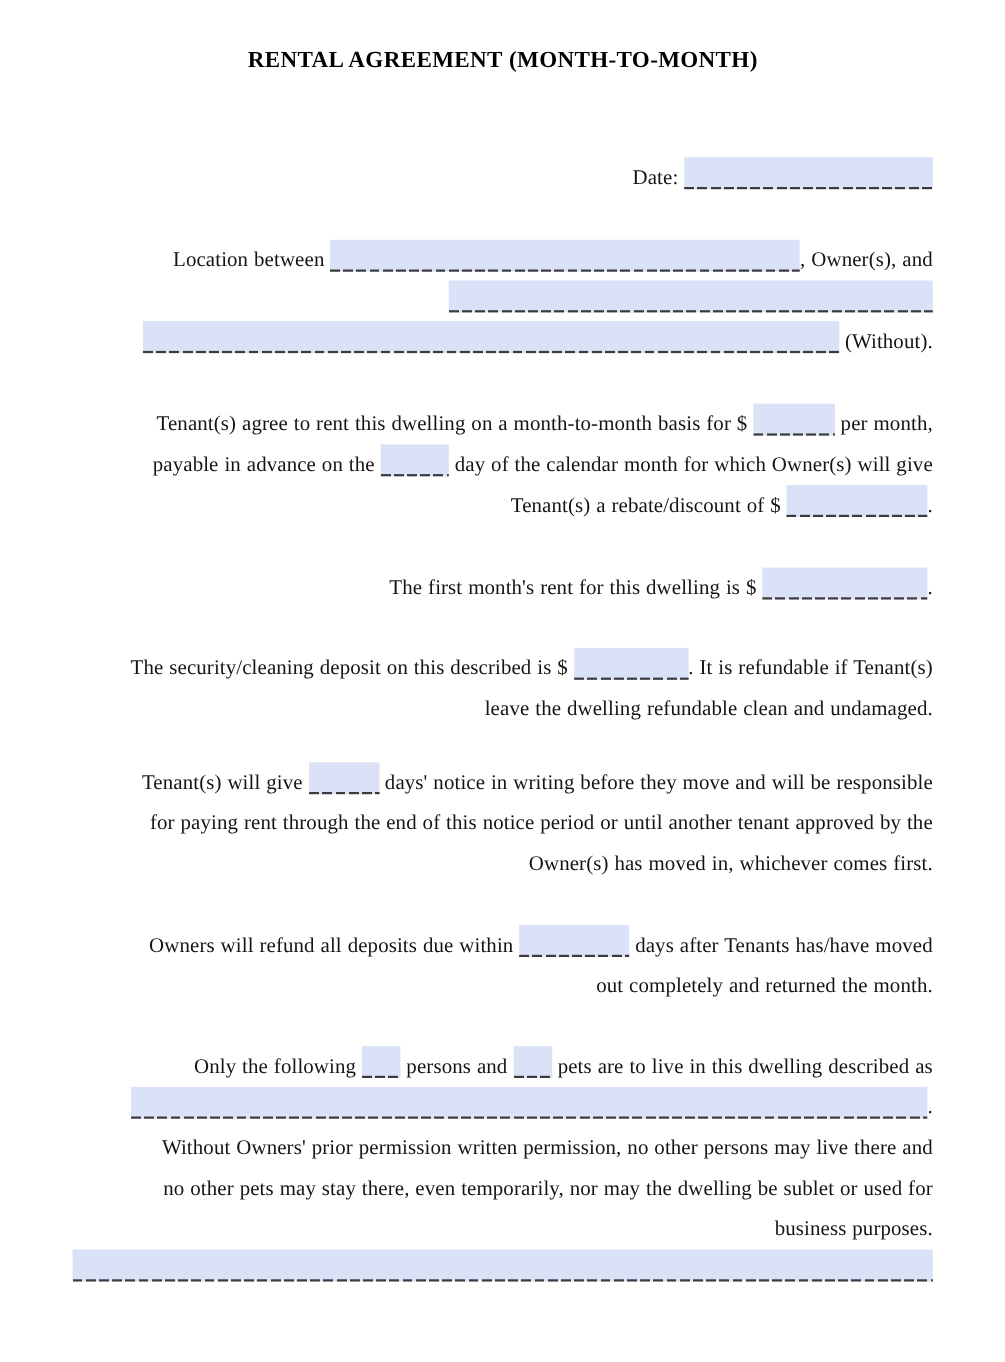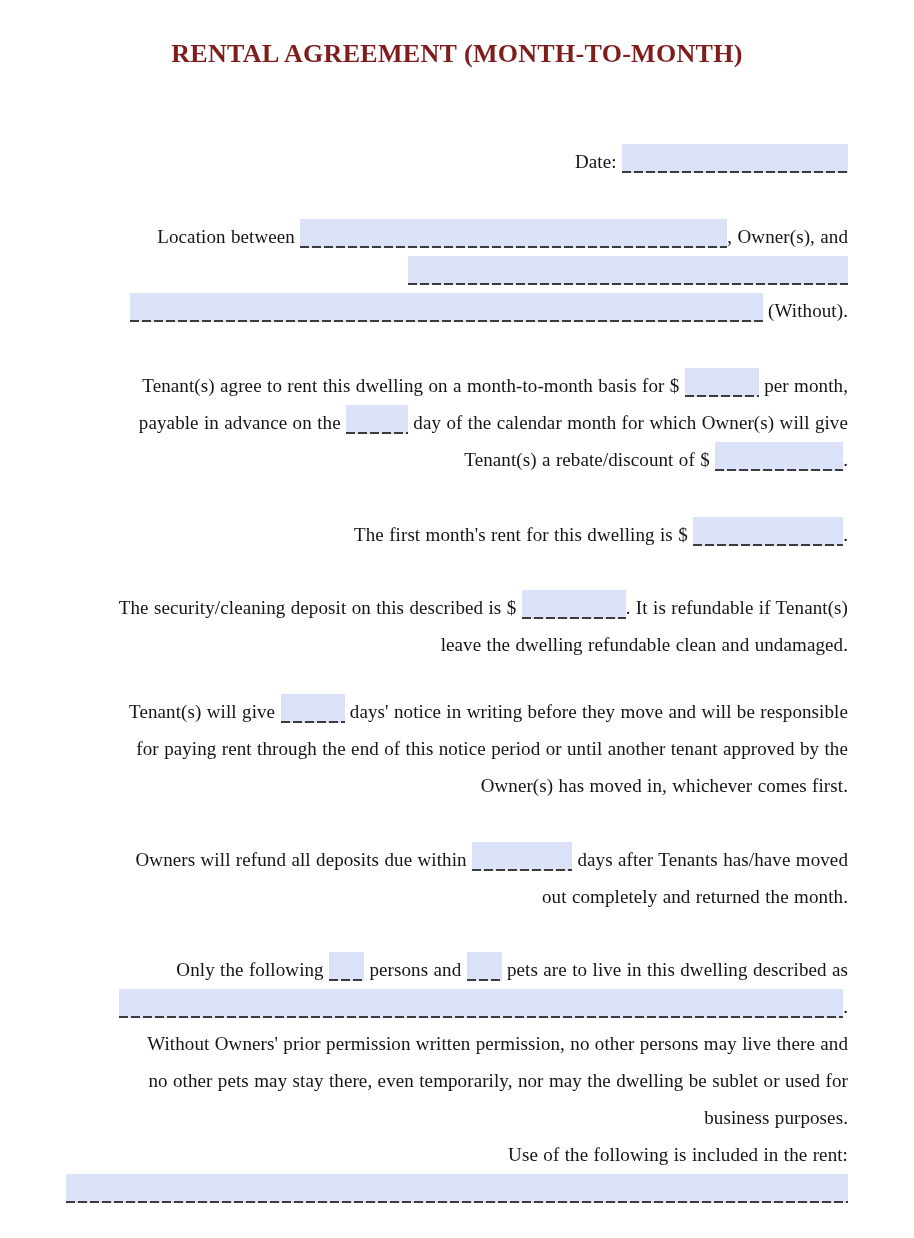--- a/index.html
+++ b/index.html
@@ -11,27 +11,27 @@
     padding:40px 66px 0 66px;
     font-family:"Liberation Serif", serif;
     font-size:19px;
     line-height:37px;
     color:#141414;
     letter-spacing:0.1px;
     word-spacing:0.5px;
     overflow:hidden;
   }
   .title{
-    font-size:26px;
+    font-size:21px;
     line-height:28px;
     font-weight:700;
     text-align:center;
     margin:0 0 75px 0;
     letter-spacing:0.3px;
-    color:#7f1d1d;
+    color:#000000;
   }
   .para{white-space:nowrap;margin:0 0 38px 0;text-align:right;}
   .mb36{margin-bottom:36px;}
   .mb30{margin-bottom:30px;}
   .mb37{margin-bottom:37px;}
   .mb0{margin-bottom:0;}
   .blank{
     display:inline-block;
     height:29px;
     vertical-align:-5px;
@@ -76,17 +76,16 @@
   <div class="para mb30"><span>The security/cleaning deposit on this described is $ </span><span class="blank w-dep"></span><span>.  It is refundable if Tenant(s)</span><br><span>leave the dwelling refundable clean and undamaged.</span></div>
 
   <div class="para mb37"><span>Tenant(s) will give </span><span class="blank w-notice"></span><span> days' notice in writing before they move and will be responsible</span><br><span>for paying rent through the end of this notice period or until another tenant approved by the</span><br><span>Owner(s) has moved in, whichever comes first.</span></div>
 
   <div class="para mb36"><span>Owners will refund all deposits due within </span><span class="blank w-refund"></span><span> days after Tenants has/have moved</span><br><span>out completely and returned the month.</span></div>
 
   <div class="para mb0"><span>Only the following </span><span class="blank w-small"></span><span> persons and </span><span class="blank w-small"></span><span> pets are to live in this dwelling described as</span><br><span class="blank w-desc"></span><span>.</span></div>
 
   <div class="para mb0"><span>Without Owners' prior permission written permission, no other persons may live there and</span><br><span>no other pets may stay there, even temporarily, nor may the dwelling be sublet or used for</span><br><span>business purposes.</span></div>
 
-  <div class="para mb0"><span>Use of the following is included in the rent:</span></div>
 
   <div class="para mb0"><span class="blank w-full"></span></div>
 
 </div>
 
 </body></html>

